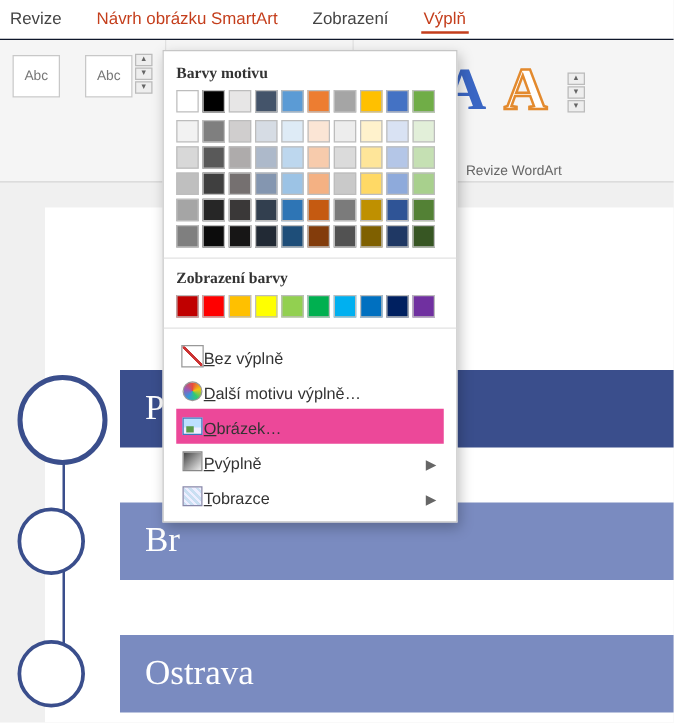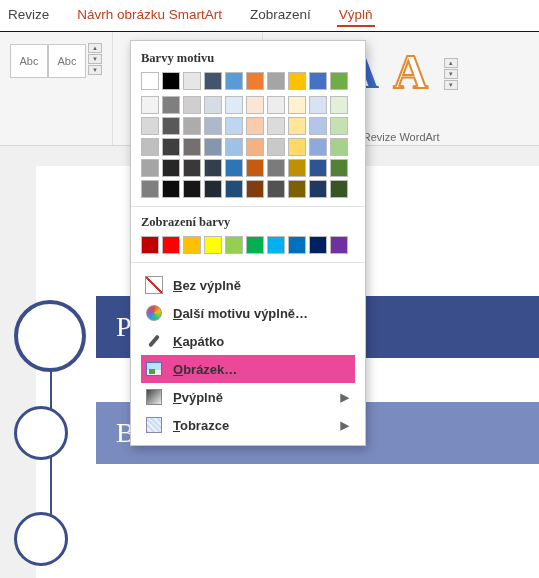--- a/index.html
+++ b/index.html
@@ -5,21 +5,21 @@
 * { margin:0; padding:0; box-sizing:border-box; font-family:"Segoe UI",Arial,sans-serif; }
 body { width:539px; height:578px; background:#f0f0f0; overflow:hidden; position:relative; }
 
 .ribbon-tabs { display:flex; gap:24px; padding:4px 6px; background:#fff; border-bottom:1px solid #0f172a; font-size:13.5px; color:#444; }
 .ribbon-tabs .tab { padding:3px 2px; cursor:pointer; }
 .ribbon-tabs .tab.accent { color:#c43e1c; }
 .ribbon-tabs .tab.sel { color:#c43e1c; border-bottom:2px solid #c43e1c; }
 
 .ribbon-body { background:#f5f5f5; border-bottom:1px solid #d4d4d4; display:flex; height:114px; }
 .group { border-right:1px solid #e1e1e1; padding:6px 10px 2px; display:flex; flex-direction:column; }
-.style-boxes { display:flex; gap:0; margin-top:6px; }
+.style-boxes { display:flex; gap:20px; margin-top:6px; }
 .sbox { width:38px; height:34px; border:1px solid #c8c8c8; background:#fff; display:flex; align-items:center; justify-content:center; font-size:11px; color:#777; }
 .spin { width:14px; margin-left:2px; display:flex; flex-direction:column; gap:1px; margin-top:5px;}
 .spin div { height:10px; border:1px solid #bbb; background:#eee; font-size:7px; text-align:center; line-height:8px; color:#666;}
 
 .fill-btn { display:flex; align-items:center; gap:5px; font-size:13px; color:#333; padding:2px 6px; border:1px solid transparent; }
 .bucket { width:14px; height:14px; background:linear-gradient(#888,#888) center/10px 2px no-repeat, #fff; border:1px solid #888; position:relative; }
 .caret { font-size:9px; color:#555; }
 
 .wa-group { flex:1; display:flex; flex-direction:column; align-items:center; padding:6px 8px 2px; }
 .wa-row { display:flex; gap:14px; align-items:center; margin-top:6px;}
@@ -38,21 +38,21 @@
 .c3 { top:346px; }
 .conn { position:absolute; width:2px; background:#3a4e8c; left:14px; top:200px; height:150px; }
 
 .dropdown { position:absolute; top:40px; left:130px; width:236px; background:#fff; border:1px solid #c6c6c6; box-shadow:2px 4px 10px rgba(0,0,0,.25); padding:8px 10px 6px; z-index:10; }
 .dd-title { font:600 12.5px "Segoe UI"; color:#333; margin:2px 0 6px; }
 .swatch-grid { display:grid; grid-template-columns:repeat(10,18px); gap:3px; }
 .sw { width:18px; height:18px; border:1px solid #bdbdbd; }
 .shade-grid { display:grid; grid-template-columns:repeat(10,18px); gap:3px 3px; margin-top:6px; }
 .std-row { display:grid; grid-template-columns:repeat(10,18px); gap:3px; margin-top:4px;}
 hr.dd { border:none; border-top:1px solid #e2e2e2; margin:8px -10px; }
-.dd-item { display:flex; align-items:center; gap:10px; padding:5px 4px; font-size:13px; color:#333; cursor:pointer; position:relative;font-weight:bold;}
+.dd-item { display:flex; align-items:flex-end; padding:5px 4px; font-size:13px; color:#333; cursor:pointer; position:relative;}
 .dd-item.hover { background:#ec4899; }
 .dd-item .ico { width:18px; height:18px; display:flex; align-items:center; justify-content:center; font-size:14px; }
 .dd-item .arrow { position:absolute; right:6px; color:#666; font-size:11px;}
 .und { text-decoration:underline; text-decoration-color:#333; }
 
 .ico-nofill { border:1px solid #999; background:linear-gradient(45deg,transparent 45%,#c33 45%,#c33 55%,transparent 55%); }
 .ico-palette { width:16px;height:16px;border-radius:50%;background:conic-gradient(#e74c3c,#f1c40f,#2ecc71,#3498db,#9b59b6,#e74c3c); border:1px solid #999;}
 .ico-drop { width:4px;height:14px;background:#555; transform:rotate(40deg); border-radius:2px; position:relative;}
 .ico-img { width:16px;height:14px;border:1px solid #3a7bbf; background:linear-gradient(#bde0ff,#bde0ff) top/100% 60% no-repeat,#eef; position:relative;}
 .ico-img::after{content:"";position:absolute;bottom:1px;left:2px;width:6px;height:5px;background:#5a9b4a;}
@@ -101,20 +101,21 @@
         </div>
     </div>
     <div class="wa-label">Revize WordArt</div>
   </div>
 </div>
 
 <div class="canvas">
   <div class="conn"></div>
   <div class="band b1">Pral</div>
   <div class="band b2">Br</div>
+  <div class="band b3">Ostrava</div>
   <div class="circ c1"></div>
   <div class="circ c2"></div>
   <div class="circ c3"></div>
 </div>
 
 <div class="dropdown">
   <div class="dd-title">Barvy motivu</div>
   <div class="swatch-grid" id="theme-row">
       <div class="sw" style="background: rgb(255, 255, 255);"></div>
       <div class="sw" style="background: rgb(0, 0, 0);"></div>
@@ -197,26 +198,20 @@
   <div class="dd-item">
     <span class="ico ico-nofill"></span>
     <span><span class="und">B</span><span>ez výplně</span></span>
   </div>
   <div class="dd-item">
     <span class="ico">
         <span class="ico-palette"></span>
       </span>
     <span><span class="und">D</span><span>alší motivu výplně…</span></span>
   </div>
-  <div class="dd-item">
-    <span class="ico">
-        <span class="ico-drop"></span>
-      </span>
-    <span><span class="und">K</span><span>apátko</span></span>
-  </div>
   <div class="dd-item hover">
     <span class="ico">
         <span class="ico-img"></span>
       </span>
     <span><span class="und">O</span><span>brázek…</span></span>
   </div>
   <div class="dd-item">
     <span class="ico">
         <span class="ico-grad"></span>
       </span>

